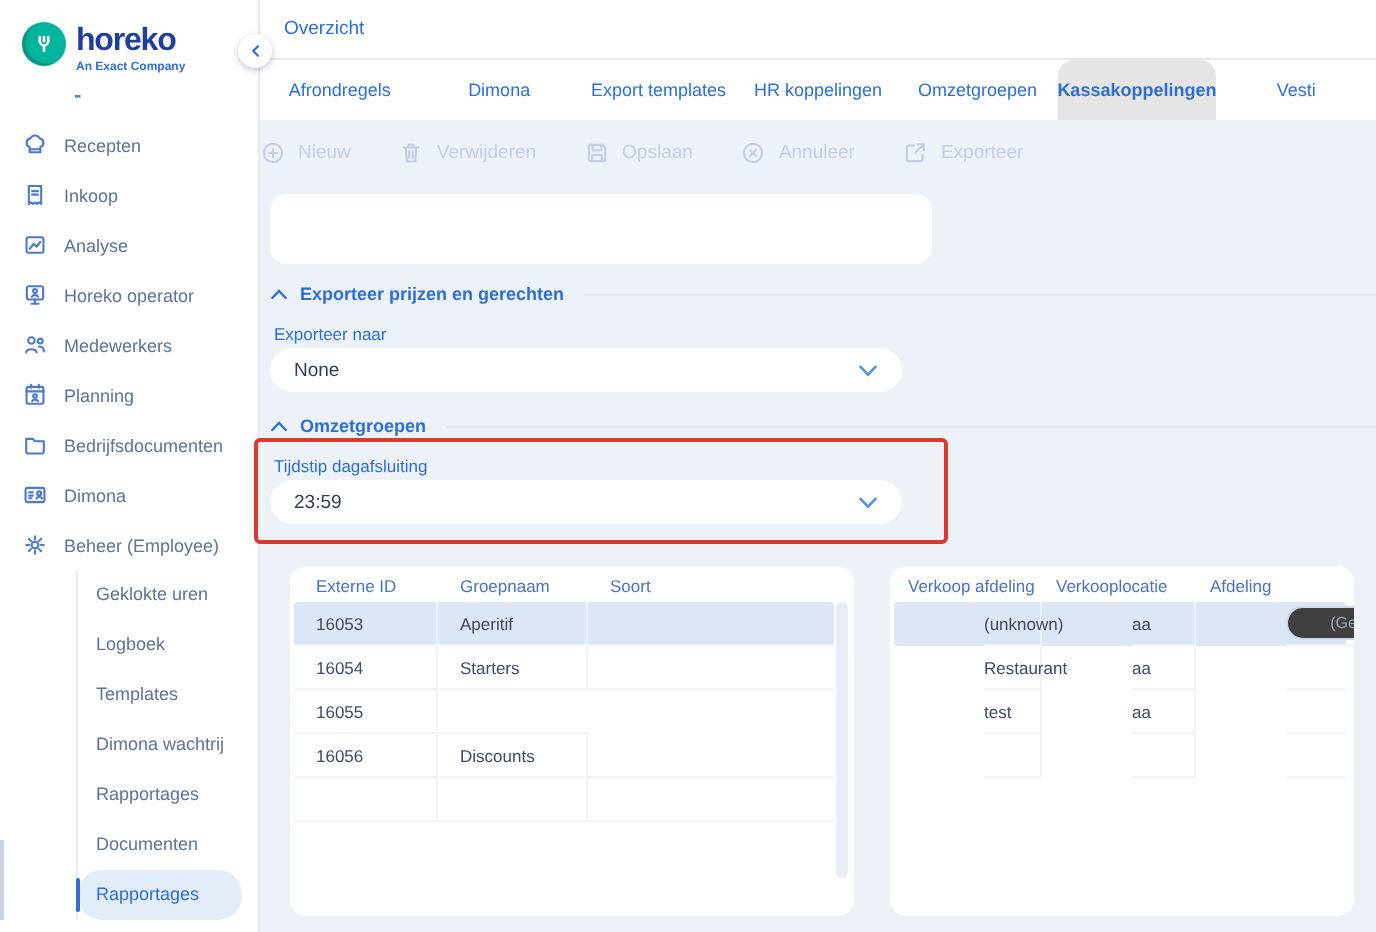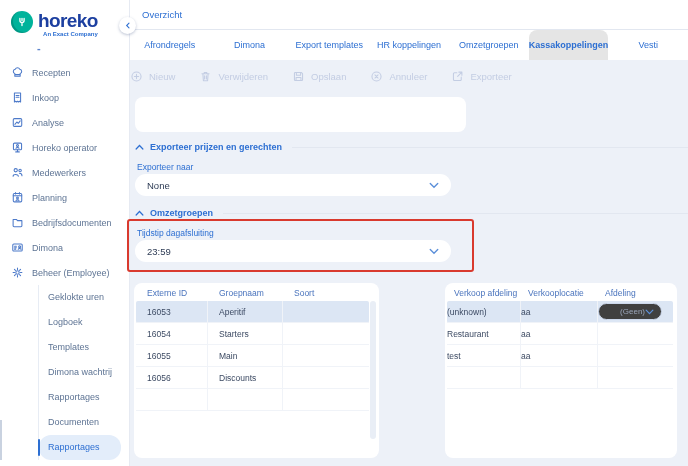--- a/index.html
+++ b/index.html
@@ -9,21 +9,21 @@
 
   
   .sidebar { position:absolute; left:0; top:0; width:130px; height:466px; background:#fff;
              border-right:1px solid #e6eaf2; z-index:2; }
   .logo-row { display:flex; align-items:flex-start; gap:5px; padding:11px 0 0 11px; }
   .logo-circle { width:22px; height:22px; border-radius:50%; background:#00b39b; flex:none;
                  display:flex; align-items:center; justify-content:center;
                  box-shadow: inset 2px -1px 0 rgba(0,100,90,.35); }
   .logo-circle svg { width:14px; height:14px; stroke:#fff; fill:none; stroke-width:1.5; stroke-linecap:round; }
   .logo-text { display:flex; flex-direction:column; }
-  .logo-name { font-size:19px; font-weight:bold; color:#1c3fa0; line-height:19px; letter-spacing:-0.6px; }
+  .logo-name { font-size:16px; font-weight:bold; color:#1c3fa0; line-height:19px; letter-spacing:-0.6px; }
   .logo-tag { font-size:6px; font-weight:bold; color:#2d6fd2; align-self:flex-end; margin-top:1px; }
   .collapse-dash { margin:7px 0 0 37px; color:#5b83cc; font-size:11px; font-weight:bold; line-height:8px; }
 
   .nav { margin-top:8px; }
   .nav-item { display:flex; align-items:center; gap:8px; height:25px; padding-left:11px; cursor:default; }
   .nav-item .ic { width:13px; height:13px; color:#4d7ac9; flex:none; }
   .nav-label { font-size:9px; color:#5e7494; white-space:nowrap; }
 
   .subnav { position:relative; margin-left:38px; border-left:1px solid #e7ecf4; }
   .sub-item { position:relative; height:25px; line-height:25px; font-size:9px; color:#5e7494;
@@ -72,34 +72,34 @@
             display:flex; align-items:center; justify-content:space-between; padding:0 12px;
             font-size:9.5px; color:#2e3c55; }
   #sel1 { top:114px; } #sel2 { top:180px; }
   .chev-dn { width:10px; height:7px; stroke:#5b8fd9; fill:none; stroke-width:1.6; stroke-linecap:round; }
 
   .annotation { position:absolute; left:-3px; top:159px; width:347px; height:53px;
                 border:2px solid #d93a2e; border-radius:3px; z-index:4; pointer-events:none; }
 
   
   .table-card { position:absolute; top:223px; height:175px; background:#fff; border-radius:8px; overflow:hidden; }
-  #groups-table { left:4px; width:245px; }
+  #groups-table { left:15px; width:282px; }
   #mapping-table { left:315px; width:232px; }
   .t-inner { margin:2px 10px 0 2px; }
   #mapping-table .t-inner { margin-right:4px; }
   .thead, .trow { display:grid; align-items:center; }
   #groups-table .thead, #groups-table .trow { grid-template-columns:72px 75px 1fr; }
   #mapping-table .thead, #mapping-table .trow { grid-template-columns:74px 77px 1fr; }
   .thead { height:16px; }
   .th { font-size:8.5px; color:#4a74bd; padding-left:11px; white-space:nowrap; }
   #mapping-table .th { padding-left:7px; }
   .trow { height:22px; }
   .td { height:100%; display:flex; align-items:center; padding-left:11px; font-size:8.5px; color:#3c4a63;
         border-right:1px solid #f0f3f8; border-bottom:1px solid #f0f3f8; white-space:nowrap; }
-  #mapping-table .td { padding-left:0; }
+  #mapping-table .td { padding-left:0;margin-left:45px; }
   .td:last-child { border-right:none; }
   .trow.selected { background:#dce6f4; border-radius:2px; }
   .vscroll { position:absolute; right:3px; top:18px; width:6px; height:138px; background:#e9eef6; border-radius:3px; }
 
   .mini-select { display:flex; align-items:center; justify-content:flex-end; width:64px; height:17px;
                  background:#404040; border:1px solid #ccd8ec; border-radius:9px; padding:0 7px;
                  font-size:8px; color:#9aa5ba; }
   .mini-select .chev-dn { width:9px; height:6px; }
 </style>
 </head>
@@ -307,21 +307,20 @@
           <span class="td">Aperitif</span>
           <span class="td"></span>
         </div>
         <div class="trow">
           <span class="td">16054</span>
           <span class="td">Starters</span>
           <span class="td"></span>
         </div>
         <div class="trow">
           <span class="td">16055</span>
-          <span class="td">Main</span>
           <span class="td"></span>
         </div>
         <div class="trow">
           <span class="td">16056</span>
           <span class="td">Discounts</span>
           <span class="td"></span>
         </div>
         <div class="trow">
           <span class="td"></span>
             <span class="td"></span>

